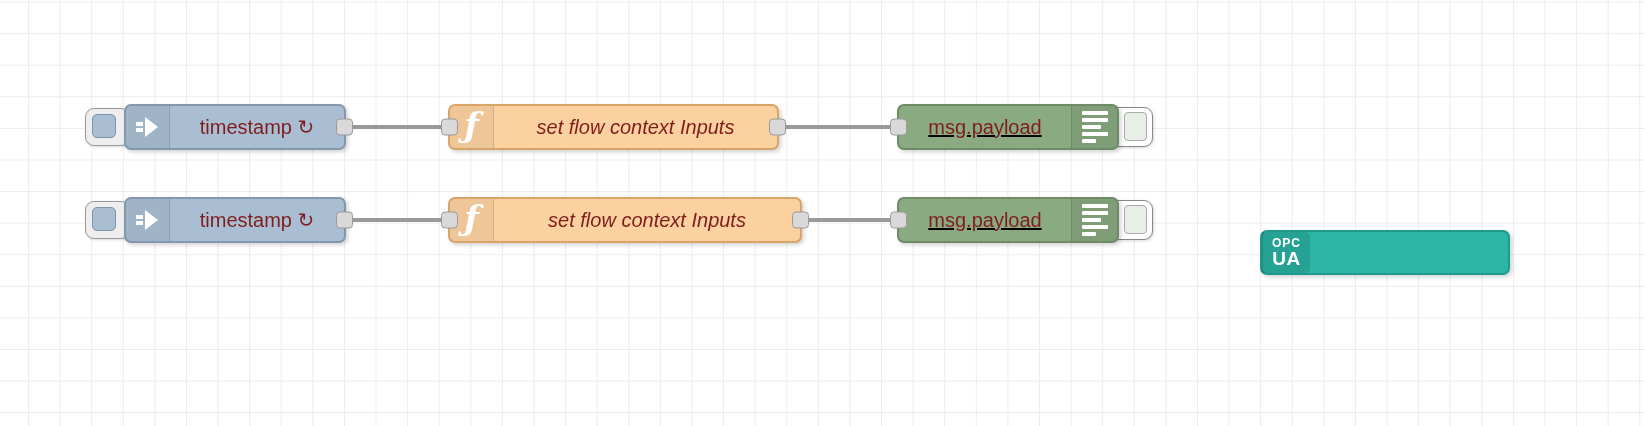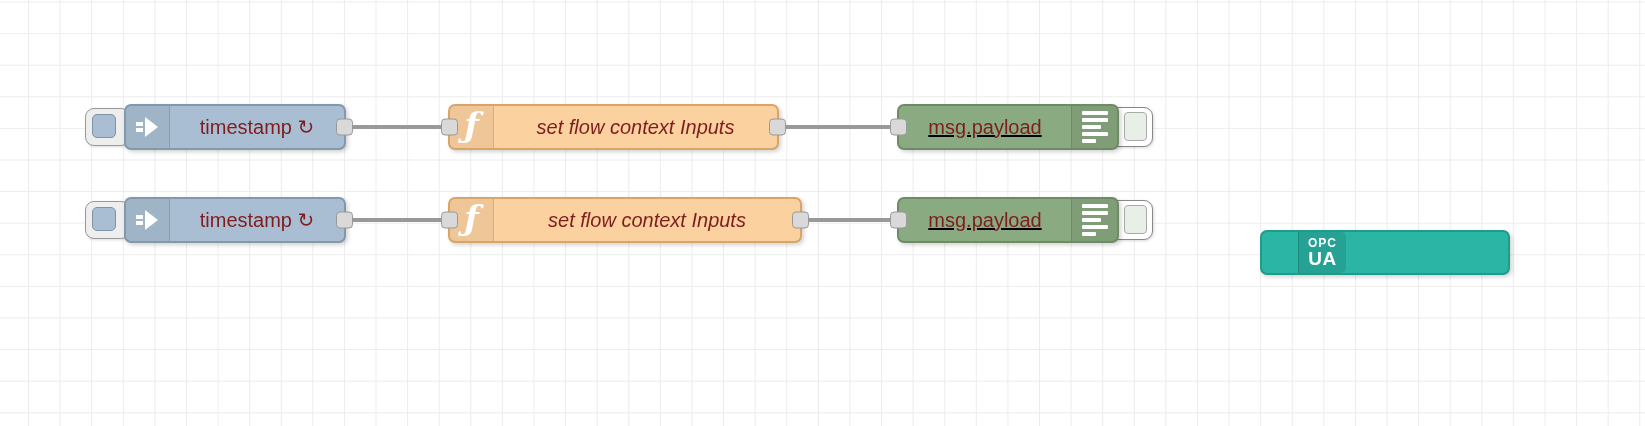--- a/index.html
+++ b/index.html
@@ -54,21 +54,21 @@
     position:absolute;right:5px;top:4px;width:23px;height:29px;
     background:#e8efe6;border:1px solid #aaa;border-radius:4px;box-sizing:border-box;
   }
   .fn-glyph{font-family:"DejaVu Serif",serif;font-style:italic;font-weight:bold;font-size:34px;color:#fff;line-height:1;margin-top:-4px;}
   .dbg-lines{width:26px;display:flex;flex-direction:column;gap:3px;}
   .dbg-lines span{display:block;height:4px;background:#fff;border-radius:1px;}
   .badge{
     width:48px;height:100%;flex:0 0 auto;display:flex;flex-direction:column;
     align-items:center;justify-content:center;box-sizing:border-box;
     background:rgba(0,0,0,0.10);border-left:1px solid rgba(0,0,0,0.15);
-    border-radius:0 5px 5px 0;color:#fff;line-height:1;margin-left:36px;
+    border-radius:0 5px 5px 0;color:#fff;line-height:1;
   }
   .badge .b-top{font-size:12px;font-weight:bold;letter-spacing:1px;}
   .badge .b-bottom{font-size:19px;font-weight:bold;letter-spacing:0.5px;}
 </style>
 </head>
 <body>
 
 <div class="canvas">
 
   <div class="wire" style="left:342px;top:125px;width:112px"></div>

